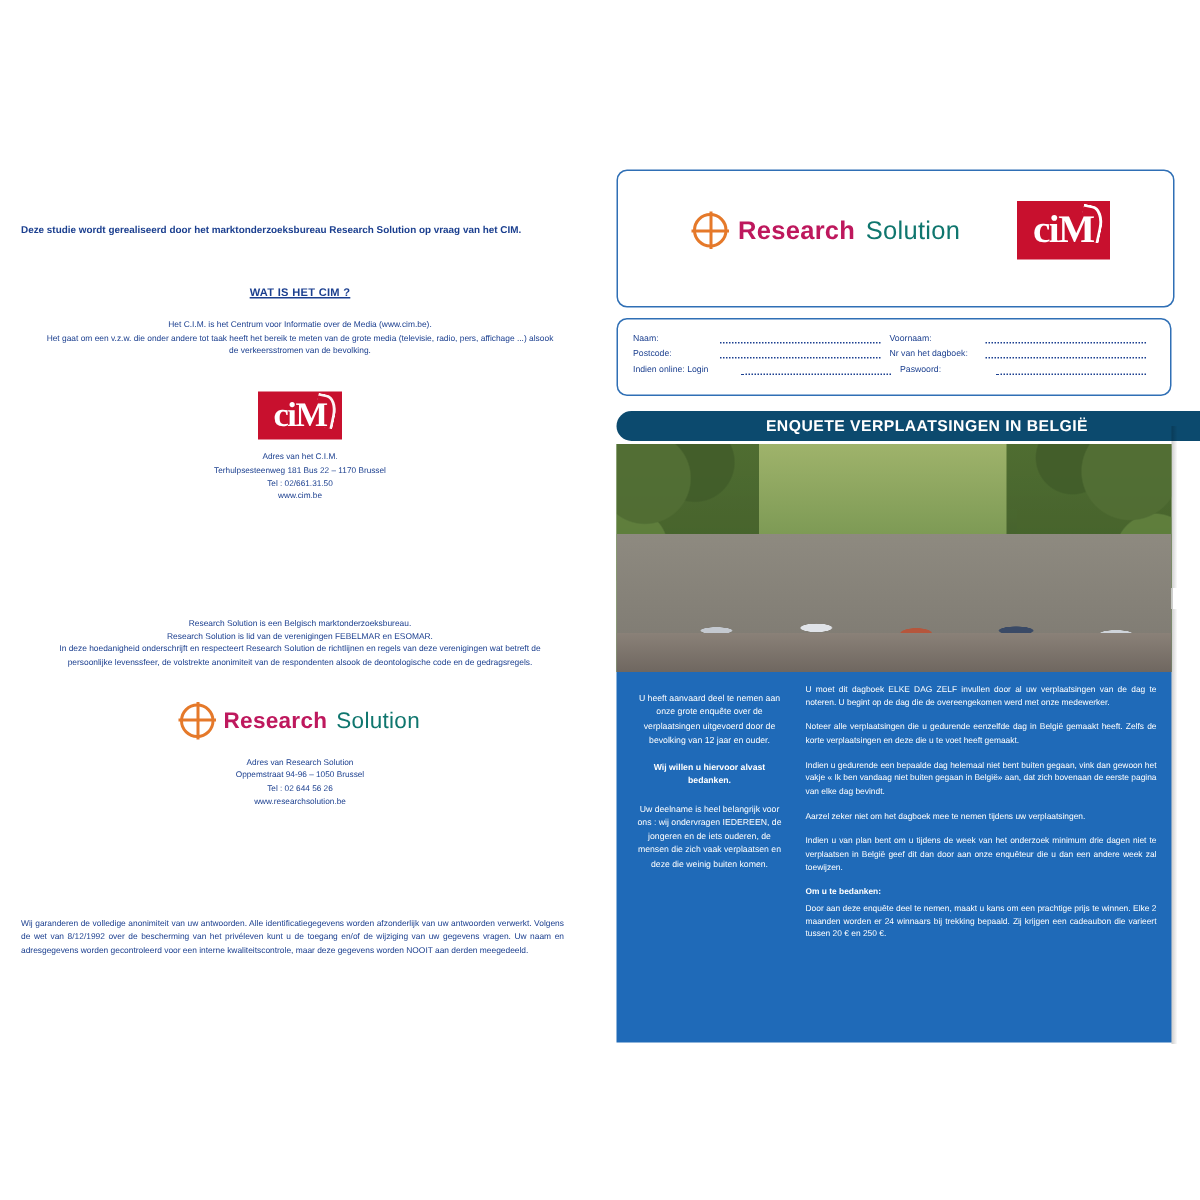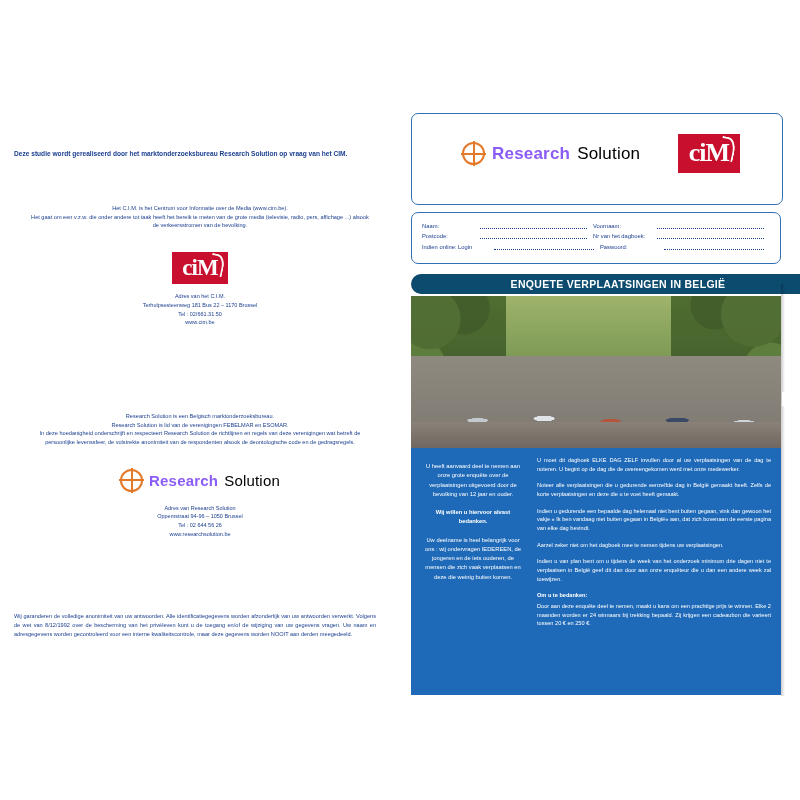--- a/index.html
+++ b/index.html
@@ -54,22 +54,22 @@
     border:2px solid #e5792a;position:relative;flex:0 0 auto;
   }
   .rs-mark:before{
     content:"";position:absolute;left:50%;top:-3px;width:2px;height:25px;
     background:#e5792a;transform:translateX(-50%);
   }
   .rs-mark:after{
     content:"";position:absolute;top:50%;left:-3px;height:2px;width:25px;
     background:#e5792a;transform:translateY(-50%);
   }
-  .rs-word1{font-size:15px;font-weight:bold;color:#8b5cf6;letter-spacing:.2px;}
-  .rs-word2{font-size:15px;font-weight:normal;color:#000000;letter-spacing:.2px;}
+  .rs-word1{font-size:15px;font-weight:bold;color:#be185d;letter-spacing:.2px;}
+  .rs-word2{font-size:15px;font-weight:normal;color:#0f766e;letter-spacing:.2px;}
 
   .left-foot{
     position:absolute;left:14px;top:612px;width:362px;
     font-size:5.6px;color:#1b3f8f;line-height:1.6;text-align:justify;
   }
 
   
   .right{position:absolute;left:400px;top:0;width:400px;height:800px;}
 
   .card-head{
@@ -182,20 +182,21 @@
 </head>
 <body>
 
 <div class="page">
 
   <div class="left">
 
     <div class="left-intro">Deze studie wordt gerealiseerd door het marktonderzoeksbureau Research Solution op vraag van het CIM.</div>
 
     <div class="block-cim">
+      <div class="sec-title">WAT IS HET CIM ?</div>
       <div class="sec-body" style="white-space:pre-line;">Het C.I.M. is het Centrum voor Informatie over de Media (www.cim.be).
 Het gaat om een v.z.w. die onder andere tot taak heeft het bereik te meten van de grote media (televisie, radio, pers, affichage ...) alsook de verkeersstromen van de bevolking.</div>
       <div class="cim-logo-wrap">
         <span class="cim-logo">
           <span>ciM</span>
           <span class="swoosh"></span>
         </span>
       </div>
       <div class="addr">
         <div>Adres van het C.I.M.</div>

